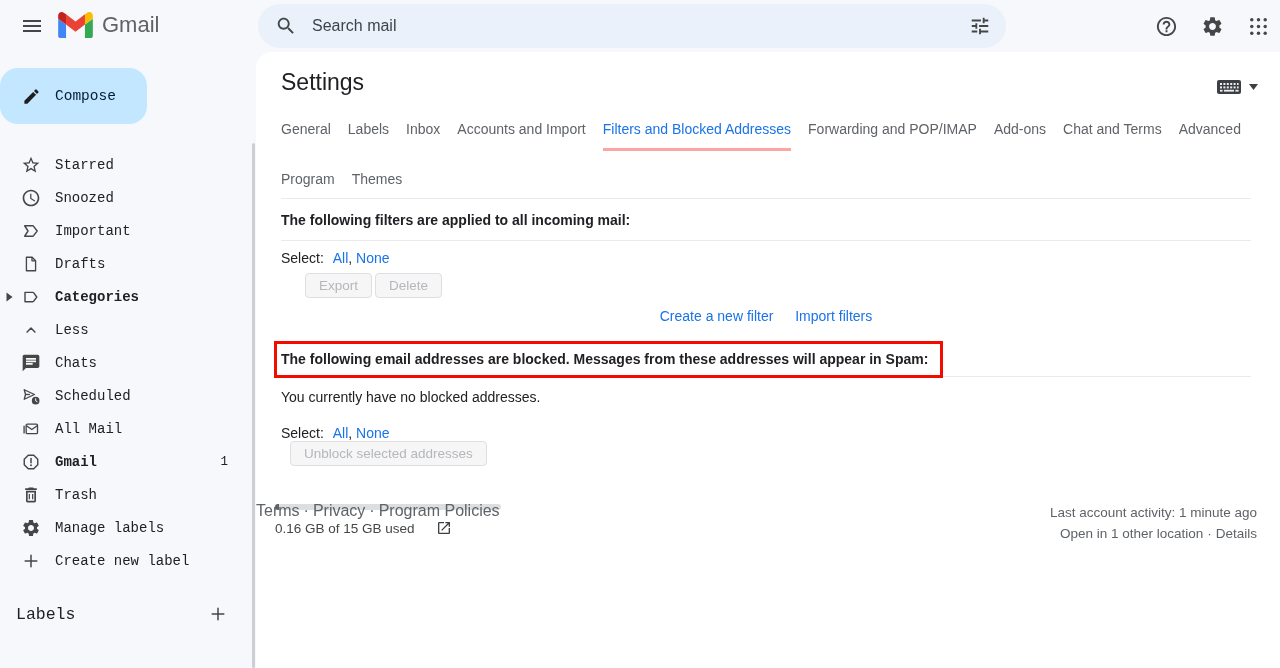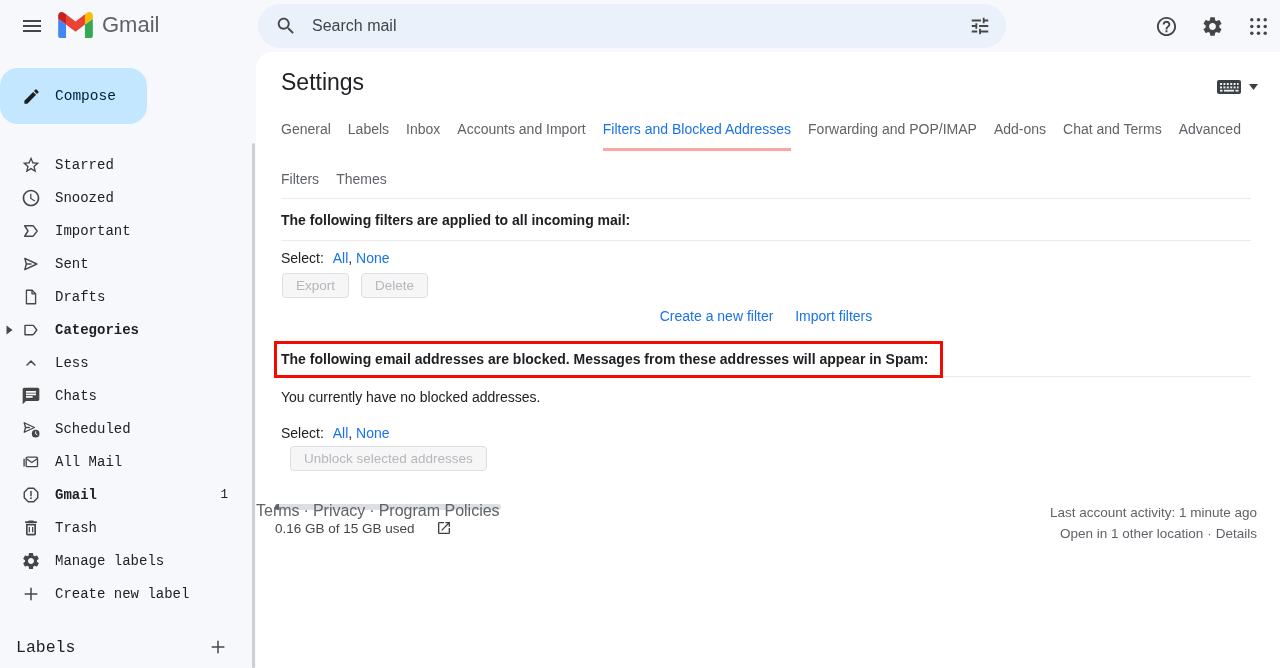--- a/index.html
+++ b/index.html
@@ -40,29 +40,29 @@
 
   .tabs { margin-top:23px; max-width:970px; display:flex; flex-wrap:wrap; column-gap:17px; row-gap:20px; padding-bottom:5px; border-bottom:1px solid #e9eaec; }
   .tab { font-size:14px; line-height:16px; color:#5f6368; padding-bottom:6px; white-space:nowrap; cursor:pointer; }
   .tab.active { color:#1a73e8; font-weight:500; padding-bottom:11px; border-bottom:3px solid #fca5a5;text-align:center; }
 
   .section-heading { font-size:14px; font-weight:700; color:#202124; padding:13px 0 12px; border-bottom:1px solid #e9eaec; }
   .select-row { margin-top:9px; font-size:14px; color:#202124; }
   .select-row2 { margin-top:20px; font-size:14px; color:#202124; }
   a.inline-link { color:#1a73e8; text-decoration:none; cursor:pointer; }
   .lnk-sp { margin-left:5px; }
-  .btn-row { margin-top:7px; margin-left:1px; display:flex; gap:12px; }
+  .btn-row { margin-top:7px; margin-left:24px; display:flex; gap:3px; }
   .gbtn { font-family:inherit; font-size:13.5px; color:#b4b7bb; background:#f6f6f7; border:1px solid #dedfe2; border-radius:4px; padding:4px 13px; cursor:default; }
   .center-links { margin-top:10px; text-align:center; font-size:14px; font-weight:500; }
   .center-links a { margin:0 9px; }
 
   .blocked-row { margin-top:15px; border-bottom:1px solid #e9eaec; }
   .red-box { display:inline-block; border:3px solid #f40b00; background:#fff; padding:7px 12px 8px 4px; margin-left:-7px; position:relative; top:2px; font-size:14px; font-weight:700; color:#202124; }
   .no-blocked { margin-top:12px; font-size:14px; color:#202124; }
-  .unblock-row { margin-top:5px; margin-left:9px; }
+  .unblock-row { margin-left:9px; }
 
   
   .progress-track { position:absolute; left:19px; top:452px; width:226px; height:6px; background:#dcdee1; border-radius:3px; overflow:hidden; }
   .progress-fill { width:4px; height:6px; background:#5f6368; }
   .storage-row { position:absolute; left:19px; top:464px; height:24px; display:flex; align-items:center; gap:21px; font-size:13.5px; color:#444746; }
   .terms-row { position:absolute; left:0; right:0; top:450px; text-align:left; font-size:16px; color:#5f6368; }
   .dot-sep { margin:0 4px; }
   .activity { position:absolute; right:23px; top:450px; text-align:right; font-size:13.5px; color:#5f6368; line-height:21px; }
 </style>
 </head>
@@ -153,29 +153,20 @@
           </span>
         <span class="nav-label">Snoozed</span>
       </div>
       <div class="nav-item">
         <span class="nav-icon">
             <svg width="20" height="20" viewBox="0 0 24 24">
               <path fill="none" stroke="currentColor" stroke-width="1.7" stroke-linejoin="round" d="M4.4 5.7h9.7c.32 0 .62.15.81.41L19.4 12l-4.49 5.89c-.19.26-.49.41-.81.41H4.4l4-6.3-4-6.3z"></path>
             </svg>
           </span>
         <span class="nav-label">Important</span>
-      </div>
-      <div class="nav-item">
-        <span class="nav-icon">
-            <svg width="20" height="20" viewBox="0 0 24 24">
-              <path fill="none" stroke="currentColor" stroke-width="1.7" stroke-linejoin="round" d="M4.6 5.3L19 12 4.6 18.7l1.8-6.7-1.8-6.7z"></path>
-              <path stroke="currentColor" stroke-width="1.7" d="M6.4 12h6.2"></path>
-            </svg>
-          </span>
-        <span class="nav-label">Sent</span>
       </div>
       <div class="nav-item">
         <span class="nav-icon">
             <svg width="20" height="20" viewBox="0 0 24 24">
               <path fill="none" stroke="currentColor" stroke-width="1.6" stroke-linejoin="round" d="M6.5 3.9h6.9l4.1 4.1v12.1H6.5V3.9z"></path>
               <path fill="none" stroke="currentColor" stroke-width="1.6" stroke-linejoin="round" d="M13.2 4.2v4h4"></path>
             </svg>
           </span>
         <span class="nav-label">Drafts</span>
       </div>
@@ -313,21 +304,21 @@
     <div class="tabs">
       <span class="tab">General</span>
       <span class="tab">Labels</span>
       <span class="tab">Inbox</span>
       <span class="tab">Accounts and Import</span>
       <span class="tab active">Filters and Blocked Addresses</span>
       <span class="tab">Forwarding and POP/IMAP</span>
       <span class="tab">Add-ons</span>
       <span class="tab">Chat and Terms</span>
       <span class="tab">Advanced</span>
-      <span class="tab">Filters</span>
+      <span class="tab">Program</span>
       <span class="tab">Themes</span>
     </div>
 
     <div class="section-heading">The following filters are applied to all incoming mail:</div>
 
     <div class="select-row">
       <span>Select:</span>
       <a class="inline-link lnk-sp">All</a><span>,</span>
       <a class="inline-link">None</a>
     </div>

